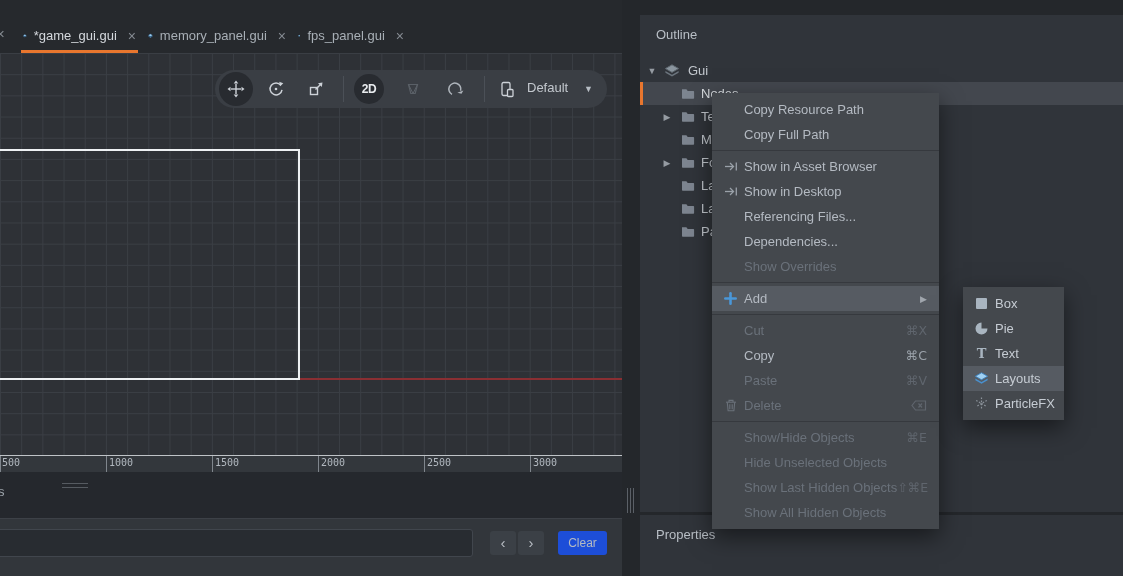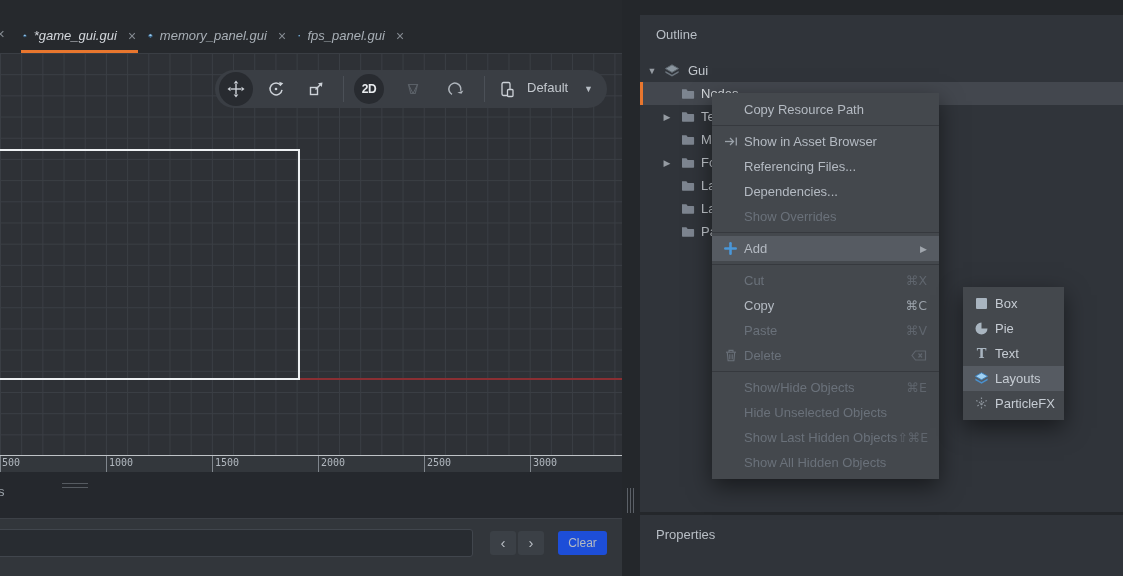--- a/index.html
+++ b/index.html
@@ -3,21 +3,21 @@
 <meta charset="utf-8">
 <style>
   html,body{margin:0;padding:0;background:#1d2024;}
   *{box-sizing:border-box;}
   .stage{position:relative;width:1123px;height:576px;background:#24272b;overflow:hidden;
          font-family:"Liberation Sans","DejaVu Sans",sans-serif;color:#c3c8ce;font-size:13px;}
   
   .left-pane{position:absolute;left:0;top:0;width:622px;height:576px;background:#26292d;}
   .tab-bar{position:absolute;left:0;top:0;width:622px;height:53px;background:#26292d;}
   .stray-close{position:absolute;left:-4px;top:25px;font-size:15px;color:#848a91;}
-  .tab{position:absolute;top:18px;height:35px;display:flex;align-items:center;gap:7px;padding:0 2px;cursor:default;font-style:italic;}
+  .tab{position:absolute;top:18px;height:35px;display:flex;align-items:center;gap:7px;padding:0 2px;cursor:default;}
   .tab .tab-label{color:#a8afb6;white-space:nowrap;}
   .tab.active .tab-label{color:#d4d8dd;}
   .tab .tab-close{color:#858b92;font-size:14px;margin-left:4px;}
   .tab .underline{display:none;}
   .tab.active .underline{display:block;position:absolute;left:0;right:0;bottom:0;height:3px;background:#e8762e;}
   .viewport{position:absolute;left:0;top:53px;width:622px;height:402px;background-color:#2e3136;
             background-image:linear-gradient(to right,#3a3e44 1px,transparent 1px),
                              linear-gradient(to bottom,#3a3e44 1px,transparent 1px);
             background-size:21.2px 21.2px;overflow:hidden;}
   .gui-bounds{position:absolute;left:-20px;top:96px;width:320px;height:231px;border:2px solid #eef1f3;}
@@ -304,33 +304,48 @@
 
   <div class="properties-panel">
     <div class="panel-title">Properties</div>
   </div>
 
   <div class="menu context-menu">
 
     <div class="menu-item">
       <span class="mi-label">Copy Resource Path</span>
     </div>
+    <div class="menu-item">
+      <span class="mi-label">Copy Full Path</span>
+    </div>
     <div class="menu-sep"></div>
 
     <div class="menu-item">
       <span class="mi-icon">
         <svg width="14" height="11" viewBox="0 0 14 11">
             <g stroke="#9aa1a9" stroke-width="1.3" fill="none">
               <path d="M1 5.5 h8"></path>
               <path d="M6 2 L9.5 5.5 L6 9"></path>
               <line x1="12.3" y1="1.5" x2="12.3" y2="9.5"></line>
             </g>
           </svg>
       </span>
       <span class="mi-label">Show in Asset Browser</span>
+    </div>
+    <div class="menu-item">
+      <span class="mi-icon">
+        <svg width="14" height="11" viewBox="0 0 14 11">
+            <g stroke="#9aa1a9" stroke-width="1.3" fill="none">
+              <path d="M1 5.5 h8"></path>
+              <path d="M6 2 L9.5 5.5 L6 9"></path>
+              <line x1="12.3" y1="1.5" x2="12.3" y2="9.5"></line>
+            </g>
+          </svg>
+      </span>
+      <span class="mi-label">Show in Desktop</span>
     </div>
     <div class="menu-item">
       <span class="mi-label">Referencing Files...</span>
     </div>
     <div class="menu-item">
       <span class="mi-label">Dependencies...</span>
     </div>
     <div class="menu-item disabled">
       <span class="mi-label">Show Overrides</span>
     </div>

